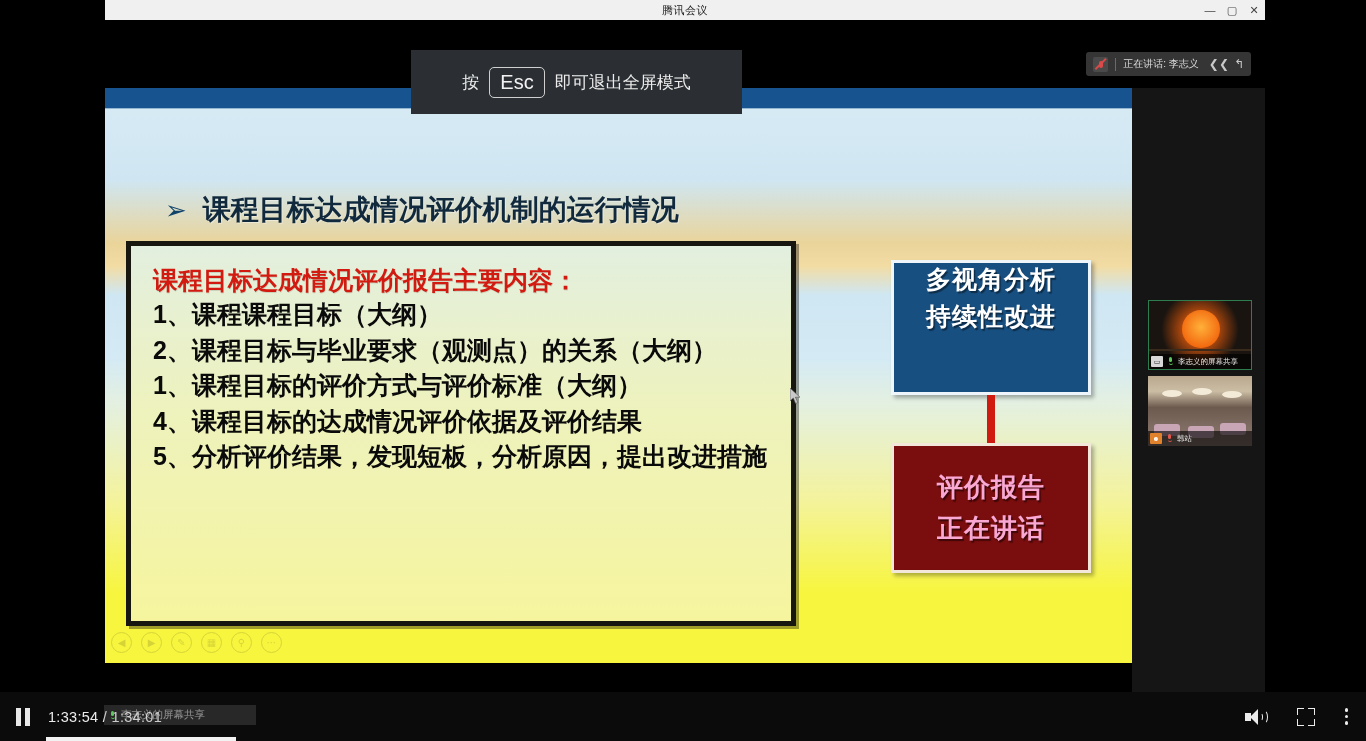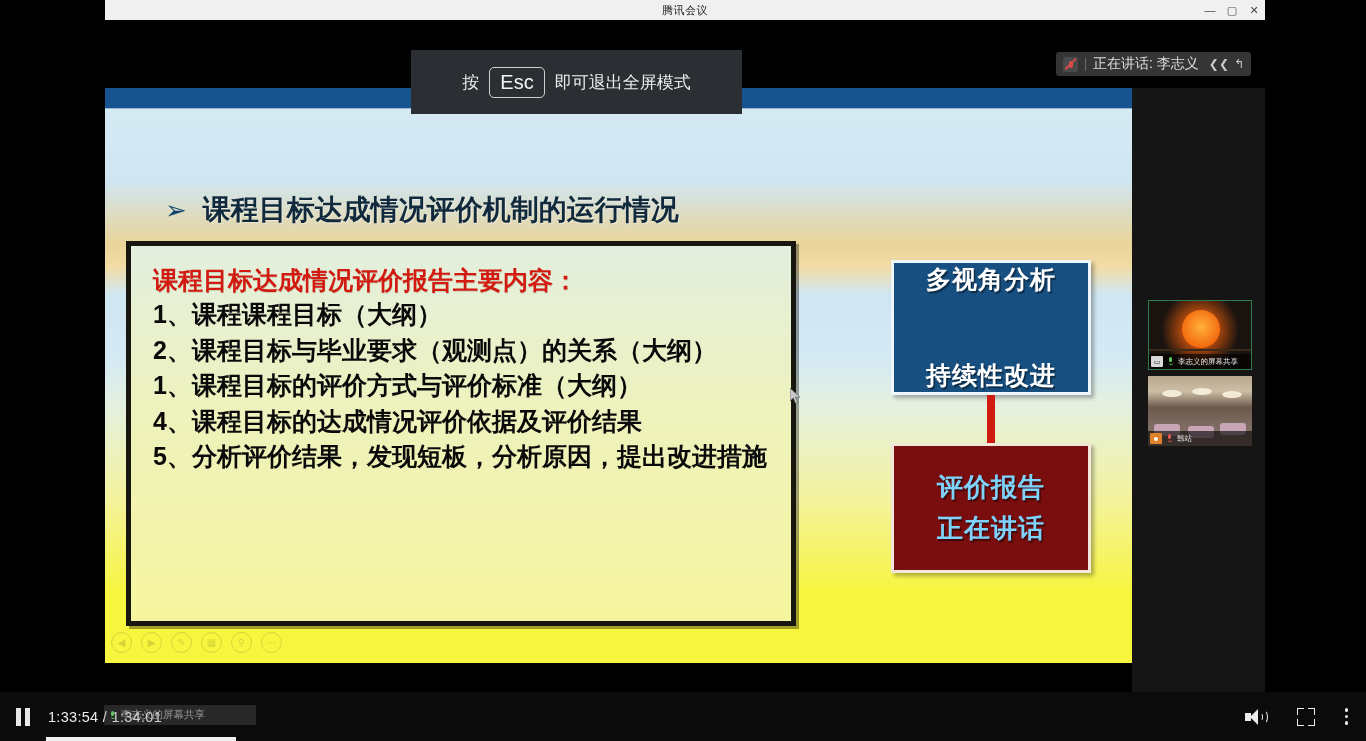--- a/index.html
+++ b/index.html
@@ -50,21 +50,21 @@
     position: relative; display: flex; align-items: center; justify-content: center;
   }
   .mic-badge .mic-body {
     width: 4px; height: 7px; border-radius: 2px; background: #d94a4a;
   }
   .mic-badge .mic-slash {
     position: absolute; width: 15px; height: 1.5px; background: #d94a4a;
     transform: rotate(-45deg);
   }
   .chip-sep { width: 1px; height: 13px; background: #6a6a6a; }
-  .speaker-name { font-size: 14px; color: #dcdcdc; white-space: nowrap; text-align: center; }
+  .speaker-name { font-size: 10px; color: #dcdcdc; white-space: nowrap; text-align: center; }
   .chip-icons { display: flex; align-items: center; gap: 5px; margin-left: 3px; }
   .chev-ic { color: #c9c9c9; font-size: 12px; line-height: 1; }
   .back-ic { color: #c9c9c9; font-size: 12px; line-height: 1; }
 
   
   .esc-tip {
     position: absolute; left: 411px; top: 50px; width: 331px; height: 64px;
     background: #2b2f33; display: flex; align-items: center; justify-content: center;
     gap: 10px; color: #ececec; font-size: 17px; z-index: 40;
   }
@@ -122,42 +122,42 @@
   .cb-item {
     font-size: 25px; font-weight: bold; color: #0a0a0a; line-height: 1.42;
     white-space: nowrap;
   }
 
   
   .blue-box {
     position: absolute; left: 786px; top: 172px; width: 200px; height: 135px;
     background: #174f80; border: 3px solid #eef6fb;
     box-shadow: 3px 3px 4px rgba(0,0,0,.3);
-    display: flex; flex-direction: column; align-items: center; justify-content: space-between;
+    display: flex; flex-direction: column; align-items: center; justify-content: flex-start;
     gap: 4px;
   }
   .blue-box div {
     color: #fff; font-size: 25px; font-weight: bold; letter-spacing: 1px;
     text-shadow: 1.5px 1.5px 1px rgba(0,0,0,.45);
   }
   
   .connector {
     position: absolute; left: 882px; top: 307px; width: 8px; height: 48px;
     background: #cf1b10;
   }
   
   .red-box {
     position: absolute; left: 786px; top: 355px; width: 200px; height: 130px;
     background: #7a0d0d; border: 3px solid #f2e7d8;
     box-shadow: 3px 3px 4px rgba(0,0,0,.3);
     display: flex; flex-direction: column; align-items: center; justify-content: center;
     gap: 6px;
   }
   .red-box div {
-    color: #7dd3fc; font-size: 26px; font-weight: bold; letter-spacing: 1px;
+    color: #f9a8d4; font-size: 26px; font-weight: bold; letter-spacing: 1px;
     text-shadow: 1.5px 1.5px 1px rgba(0,0,0,.5);
   }
 
   
   .ppt-toolbar {
     position: absolute; left: 6px; bottom: 10px; display: flex; gap: 9px;
     opacity: .16;
   }
   .ppt-ic {
     width: 21px; height: 21px; border-radius: 50%; border: 1.6px solid #2a2a18;

